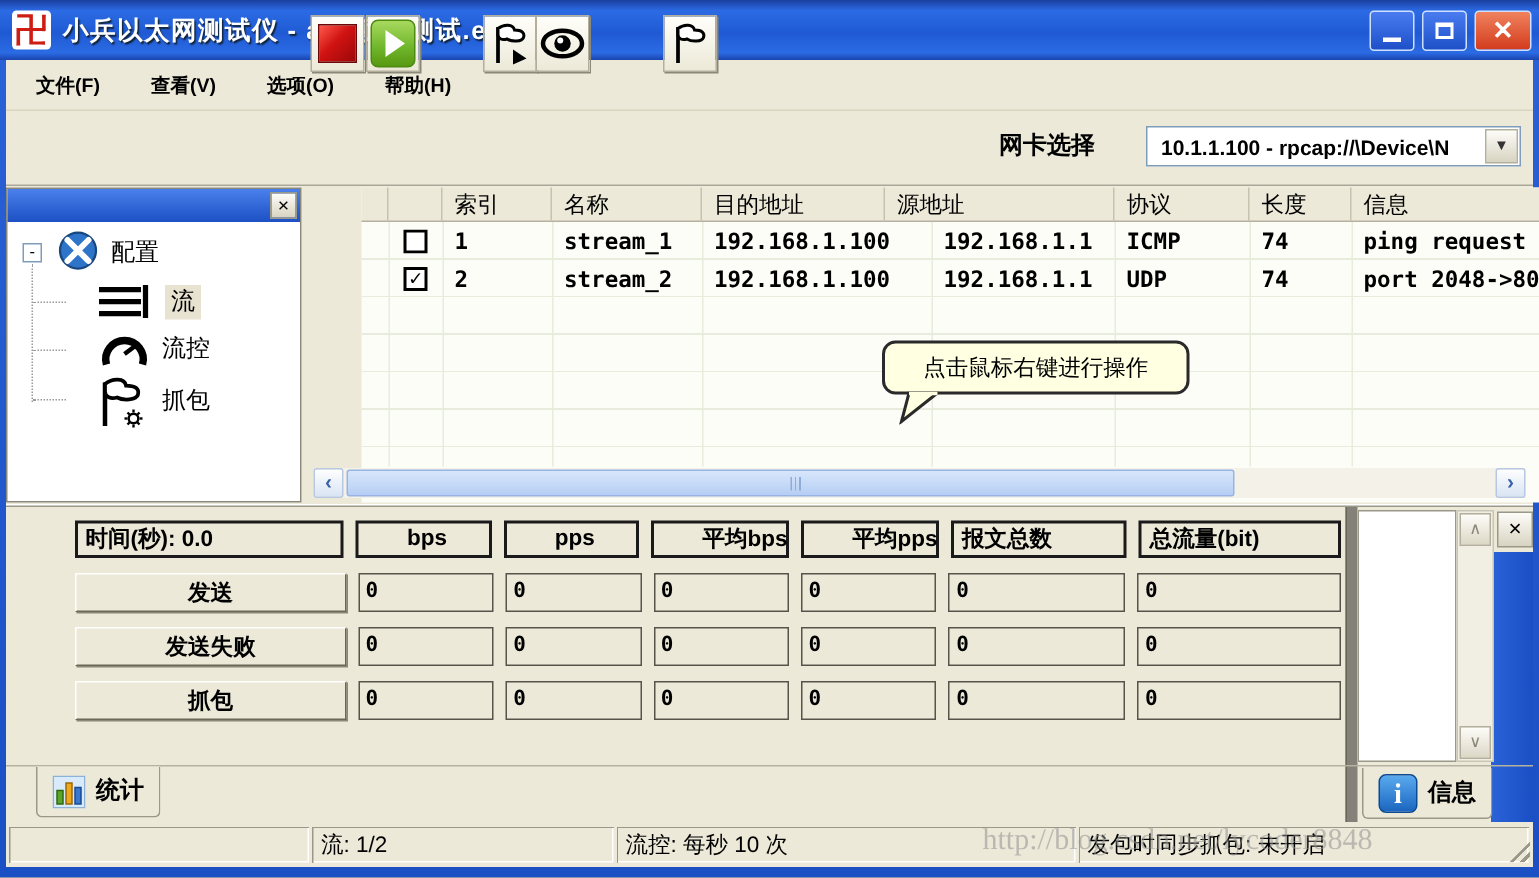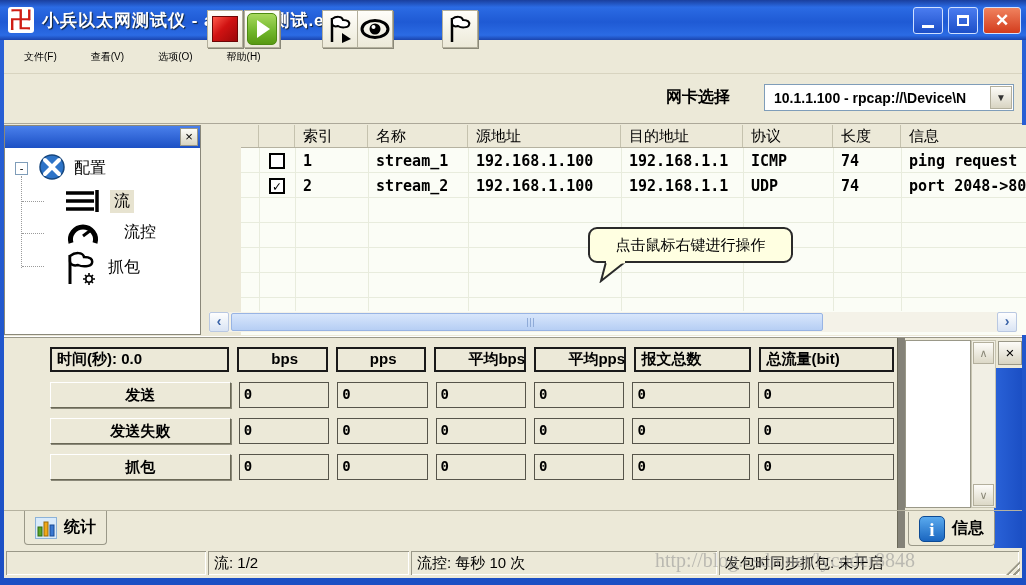--- a/index.html
+++ b/index.html
@@ -23,21 +23,21 @@
   .btn-close{ left:983px; width:38px; background:linear-gradient(180deg,#f0825e,#d33c1d);
     color:#fff; font-size:17px; font-weight:bold; }
   .min-bar { width:12px; height:3px; background:#fff; margin-top:12px; }
   .max-box { width:12px; height:11px; border:2px solid #fff; border-top-width:3px; }
 
   
   .client-bg { left:4px; top:40px; width:1018px; height:538px; background:#ece9d8; }
 
   .menubar { left:4px; top:40px; width:1018px; height:34px; display:flex; align-items:center;
     border-bottom:1px solid #d8d4c0; }
-  .menu-item { padding:4px 14px; font-size:10px; color:#000; margin-left:6px; }
+  .menu-item { padding:4px 14px; font-size:13px; color:#000; margin-left:6px;font-weight:bold; }
 
   .toolbar { left:4px; top:74px; width:1018px; height:50px; border-bottom:1px solid #aca899; }
   .tbtn { position:absolute; top:10px; width:36px; height:38px;
     background:linear-gradient(180deg,#fffefa,#ece9d8); border:1px solid #b3af9c;
     box-shadow:1px 1px 0 #8a8878; display:flex; align-items:center; justify-content:center; }
   .stop-sq { width:26px; height:26px; border:1px solid #6d0606;
     background:linear-gradient(135deg,#ff5a4a,#d01212 45%,#9c0808); }
   .play-sq { width:30px; height:32px; border-radius:5px; border:1px solid #4d8a12;
     background:linear-gradient(180deg,#a8d95e,#6fb52a 60%,#589912);
     display:flex; align-items:center; justify-content:center; }
@@ -239,21 +239,21 @@
     <line x1="2" y1="4" x2="30" y2="4" stroke="#000" stroke-width="3.5"></line>
     <line x1="2" y1="12" x2="30" y2="12" stroke="#000" stroke-width="3.5"></line>
     <line x1="2" y1="20" x2="30" y2="20" stroke="#000" stroke-width="3.5"></line>
     <line x1="33" y1="1" x2="33" y2="23" stroke="#000" stroke-width="3.5"></line>
   </svg>
   <div class="abs titem-label sel-label" style="left:110px; top:190px;">流</div>
   <svg class="abs" style="left:66px; top:219px;" width="34" height="30" viewBox="0 0 34 30">
     <path d="M5 24 A 12.5 12.5 0 1 1 29 24" fill="none" stroke="#000" stroke-width="5"></path>
     <line x1="17" y1="17" x2="25" y2="11" stroke="#000" stroke-width="3"></line>
   </svg>
-  <div class="abs titem-label" style="left:124px; top:222px;">流控</div>
+  <div class="abs titem-label" style="left:108px; top:222px;">流控</div>
   <svg class="abs" style="left:62px; top:250px;" width="40" height="38" viewBox="0 0 40 38">
     <line x1="8" y1="5" x2="8" y2="34" stroke="#000" stroke-width="3"></line>
     <path d="M8 6 C13 2 21 2 22 7 C28 7 31 9 30 13 C29 17 20 17 16 15 C12 16 8 15 8 11 Z" fill="#fff" stroke="#000" stroke-width="2.5"></path>
     <g stroke="#000" stroke-width="1.6">
       <circle cx="27" cy="29" r="3.2" fill="none"></circle>
       <line x1="27" y1="23" x2="27" y2="25"></line>
         <line x1="27" y1="33" x2="27" y2="35"></line>
       <line x1="21" y1="29" x2="23" y2="29"></line>
         <line x1="31" y1="29" x2="33" y2="29"></line>
       <line x1="23" y1="25" x2="24.5" y2="26.5"></line>
@@ -263,22 +263,22 @@
     </g>
   </svg>
   <div class="abs titem-label" style="left:108px; top:257px;">抓包</div>
 
   <div class="abs table">
     <div class="thead">
       <div class="th c-sel"></div>
       <div class="th c-chk"></div>
       <div class="th c-idx">索引</div>
       <div class="th c-name">名称</div>
+      <div class="th c-dst">目的地址</div>
       <div class="th c-src">源地址</div>
-      <div class="th c-dst">目的地址</div>
       <div class="th c-proto">协议</div>
       <div class="th c-len">长度</div>
       <div class="th c-info" style="border-right:none;">信息</div>
     </div>
     <div class="tbody">
       <div class="vl" style="left:18px;"></div>
         <div class="vl" style="left:54px;"></div>
       <div class="vl" style="left:127px;"></div>
         <div class="vl" style="left:227px;"></div>
       <div class="vl" style="left:380px;"></div>

